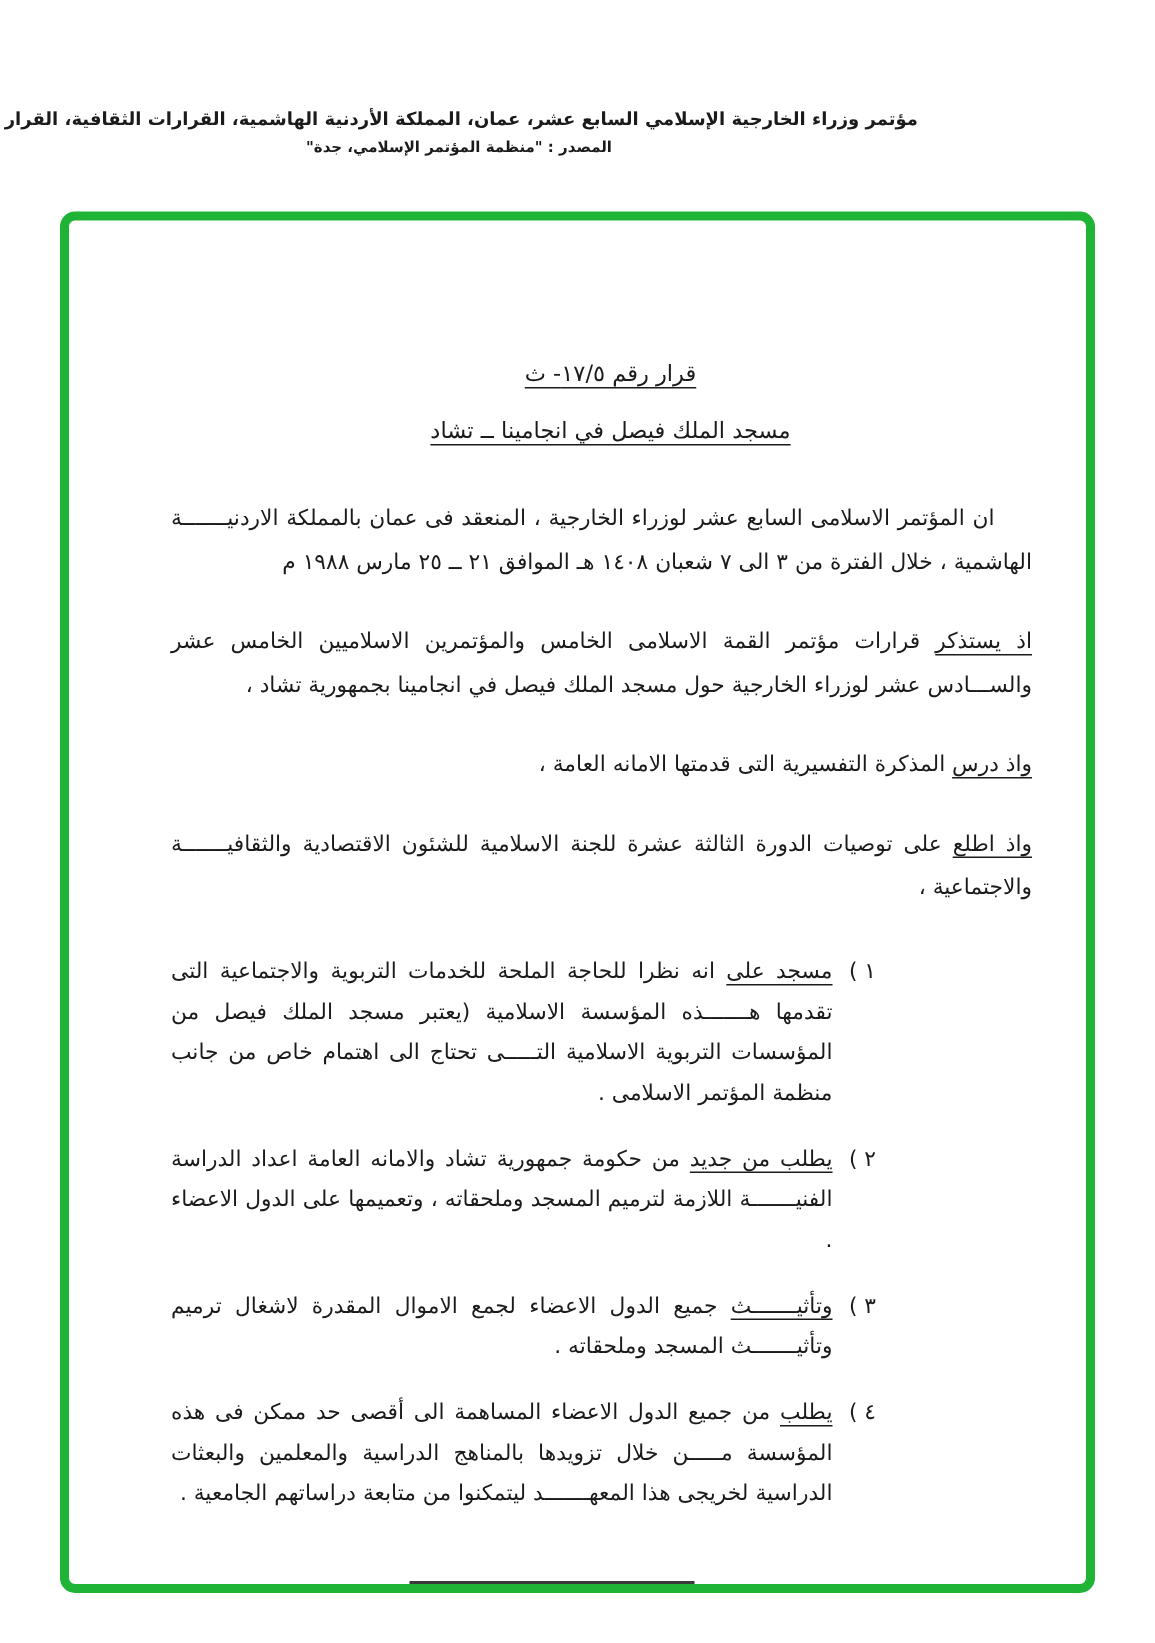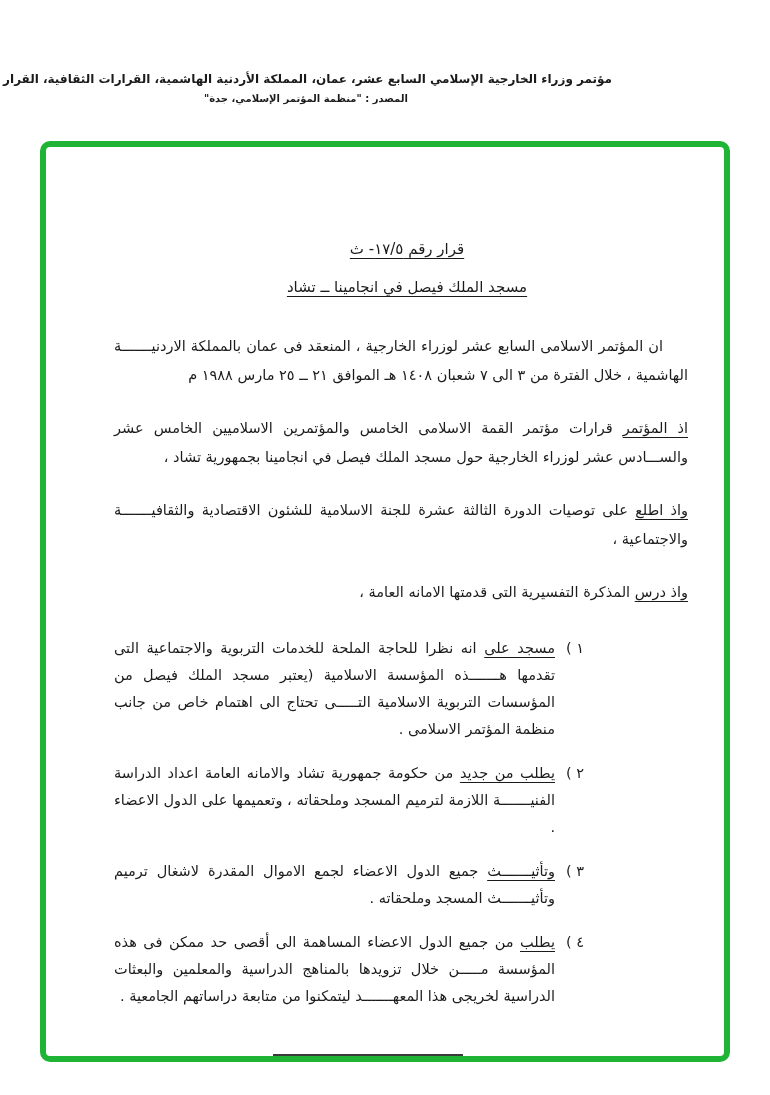--- a/index.html
+++ b/index.html
@@ -120,25 +120,25 @@
 <div class="frame" style="border-color: rgb(31, 180, 53); padding-left: 28px;">
   <div class="content">
 
     <div class="title-block">
       <div class="u">قرار رقم ١٧/٥- ث</div>
       <div class="u">مسجد الملك فيصل في انجامينا  ــ  تشاد</div>
     </div>
 
     <p class="para first"><span class="lead"></span><span>ان المؤتمر الاسلامى السابع عشر لوزراء الخارجية ، المنعقد فى عمان بالمملكة الاردنيـــــــة الهاشمية ، خلال الفترة من ٣ الى ٧ شعبان ١٤٠٨ هـ الموافق ٢١ ــ ٢٥ مارس ١٩٨٨ م</span></p>
 
-    <p class="para"><span class="lead">اذ المؤتمر</span><span> قرارات مؤتمر القمة الاسلامى الخامس والمؤتمرين الاسلاميين الخامس عشر والســـادس عشر لوزراء الخارجية حول مسجد الملك فيصل في انجامينا بجمهورية تشاد ،</span></p>
+    <p class="para"><span class="lead">اذ يستذكر</span><span> قرارات مؤتمر القمة الاسلامى الخامس والمؤتمرين الاسلاميين الخامس عشر والســـادس عشر لوزراء الخارجية حول مسجد الملك فيصل في انجامينا بجمهورية تشاد ،</span></p>
+
+    <p class="para"><span class="lead">واذ درس</span><span> المذكرة التفسيرية التى قدمتها الامانه العامة ،</span></p>
 
     <p class="para"><span class="lead">واذ اطلع</span><span> على توصيات الدورة الثالثة عشرة للجنة الاسلامية للشئون الاقتصادية والثقافيـــــــة والاجتماعية ،</span></p>
-
-    <p class="para"><span class="lead">واذ درس</span><span> المذكرة التفسيرية التى قدمتها الامانه العامة ،</span></p>
 
     <div class="items">
 
       <div class="item">
         <span class="marker">( ١</span>
         <div class="item-text"><span class="lead">مسجد على</span><span> انه نظرا للحاجة الملحة للخدمات التربوية والاجتماعية التى تقدمها هـــــــذه المؤسسة الاسلامية (يعتبر مسجد الملك فيصل من المؤسسات التربوية الاسلامية التـــــى تحتاج الى اهتمام خاص من جانب منظمة المؤتمر الاسلامى .</span></div>
       </div>
 
       <div class="item">
         <span class="marker">( ٢</span>

